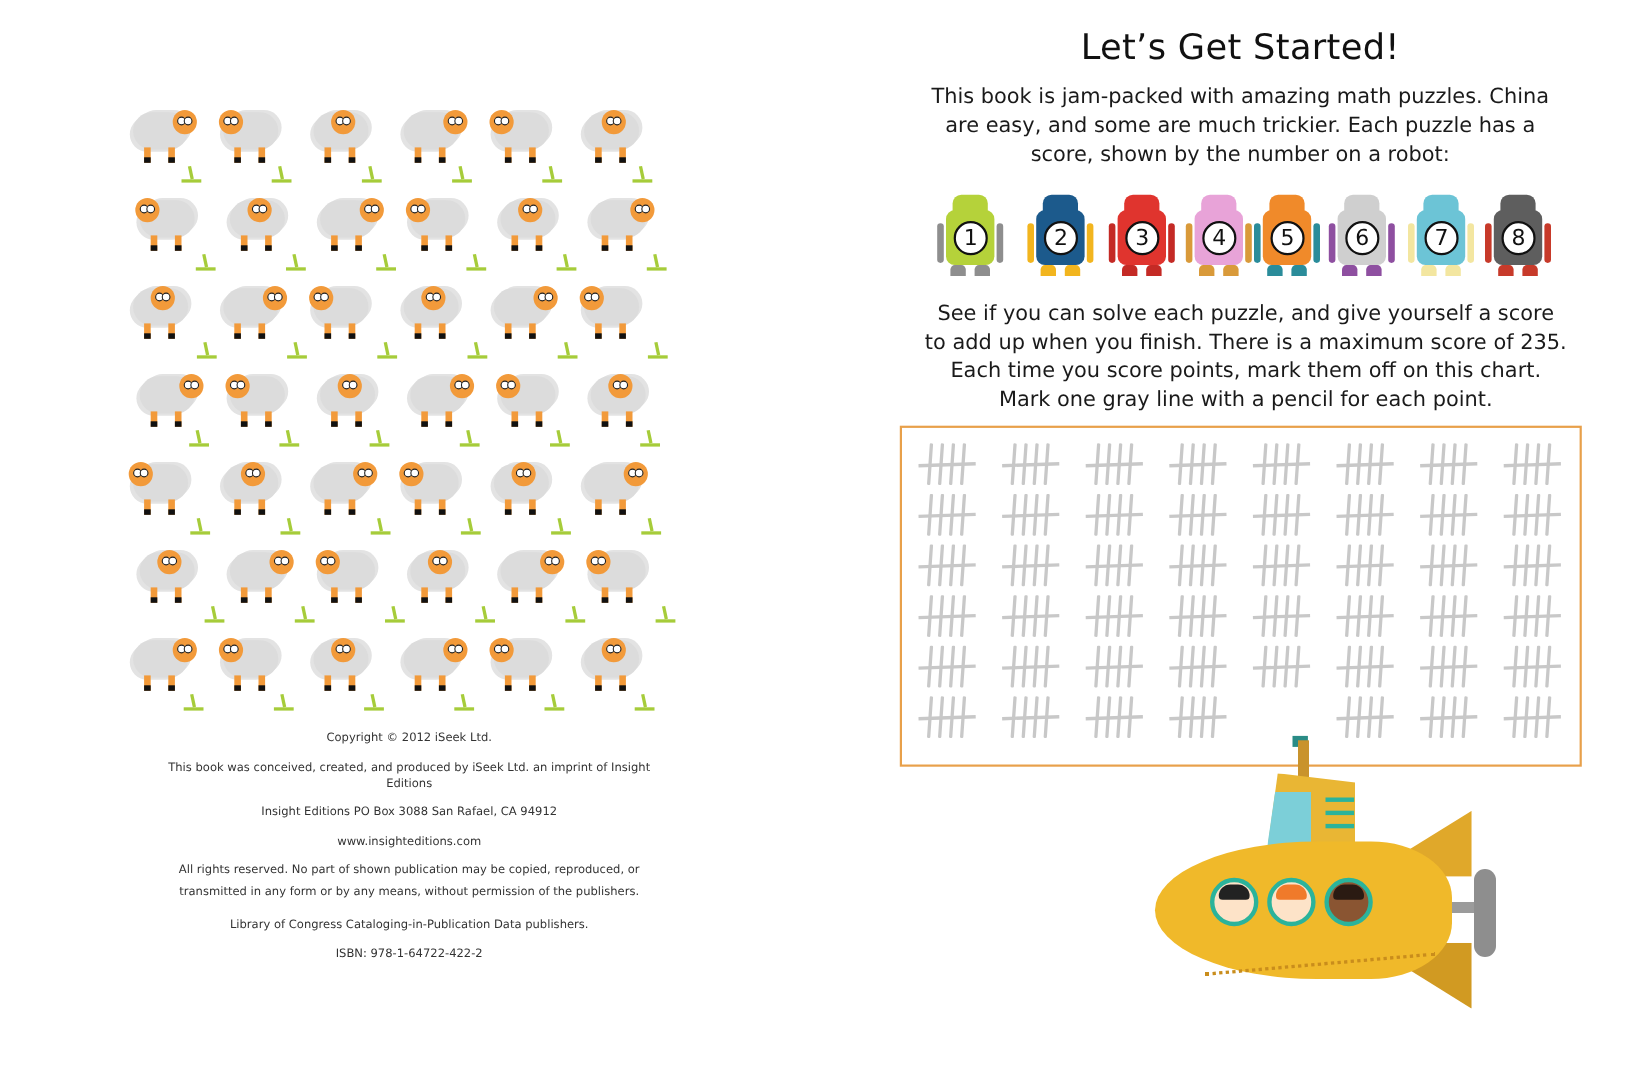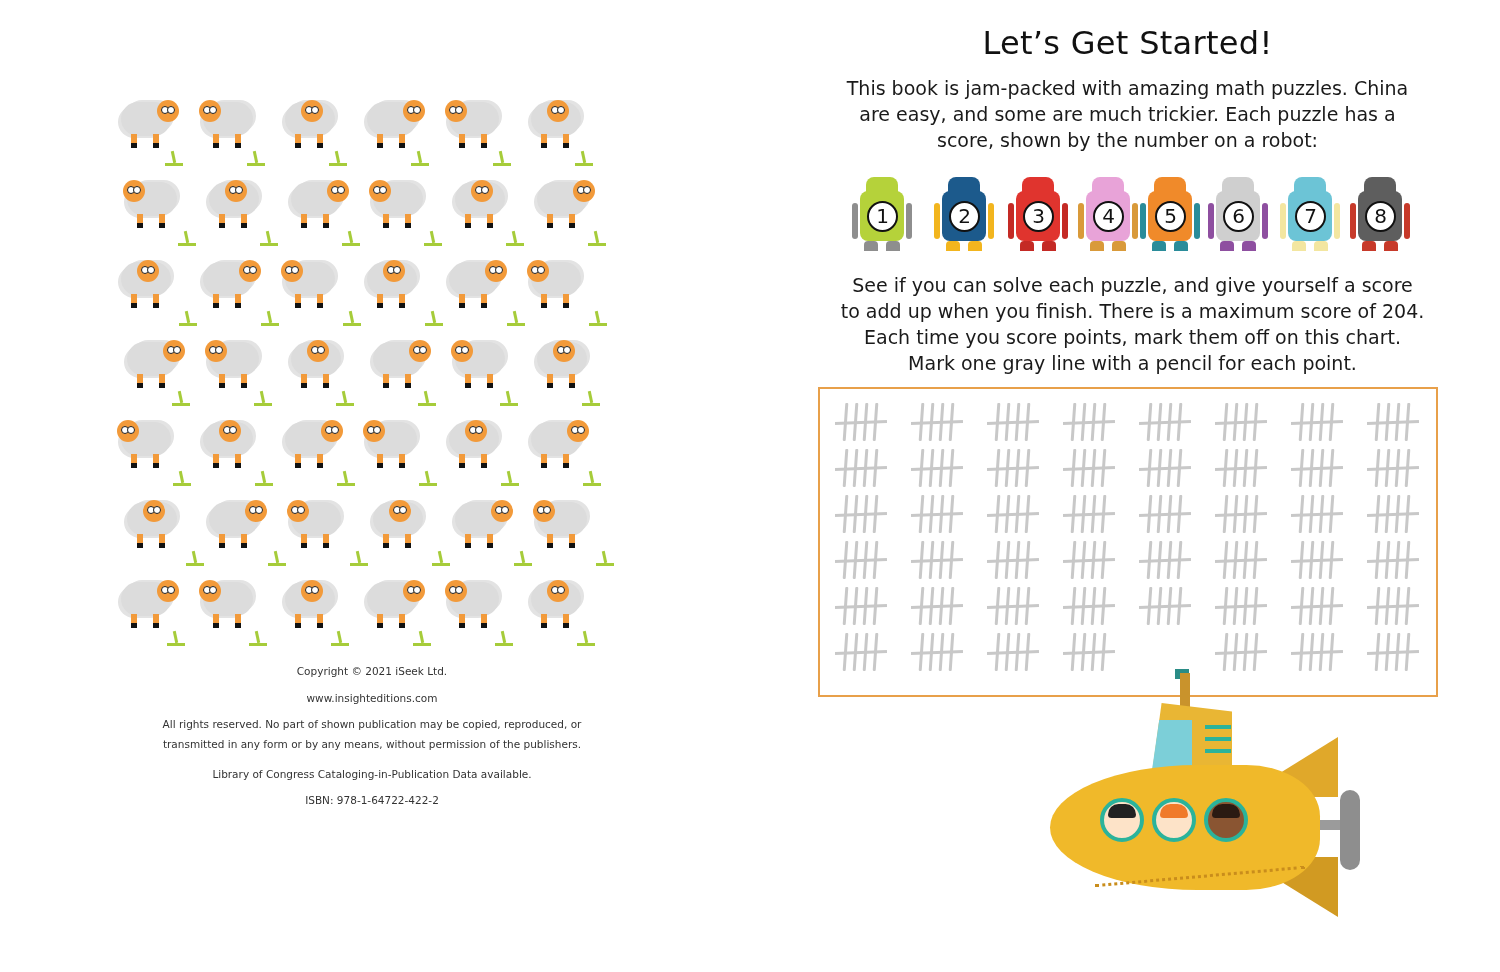--- a/index.html
+++ b/index.html
@@ -358,24 +358,26 @@
       <div class="sheep" style="left: 410px; top: 482px;">
         <div class="body" style="background:#dcdcdc"></div>
         <div class="leg" style="left:16px;background:#f29a3a;border-bottom-color:#111111"></div>
         <div class="leg" style="left:38px;background:#f29a3a;border-bottom-color:#111111"></div>
         <div class="face" style="left:22px;background:#f29a3a"></div>
       </div>
       <div class="grass" style="left: 462px; top: 544px; border-bottom-color: rgb(166, 204, 58);"></div>
     </div>
 
   <div class="copyright">
-    <p>Copyright © 2021 iSeek Ltd.</p>
+    <p>Copyright © 2012 iSeek Ltd.</p>
+    <p>This book was conceived, created, and produced by iSeek Ltd. an imprint of Insight Editions</p>
+    <p>Insight Editions PO Box 3088 San Rafael, CA 94912</p>
     <p>www.insighteditions.com</p>
     <p class="two">All rights reserved. No part of shown publication may be copied, reproduced, or transmitted in any form or by any means, without permission of the publishers.</p>
-    <p>Library of Congress Cataloging-in-Publication Data available.</p>
+    <p>Library of Congress Cataloging-in-Publication Data publishers.</p>
     <p>ISBN: 978-1-64722-422-2</p>
   </div>
 </div>
 
 <div class="page page-right">
   <h1 class="title">Let’s Get Started!</h1>
   <p class="intro">This book is jam-packed with amazing math puzzles. China are easy, and some are much trickier. Each puzzle has a score, shown by the number on a robot:</p>
 
   <div class="robots" id="robots">
       <div class="robot" style="left: 0px;">
@@ -445,21 +447,21 @@
         <div class="rb-arm" style="left:2px;background:#c73a2a"></div>
         <div class="rb-arm" style="right:2px;background:#c73a2a"></div>
         <div class="rb-head" style="background:#5e5e5e"></div>
         <div class="rb-body" style="background:#5e5e5e"></div>
         <div class="rb-foot" style="left:14px;background:#c73a2a"></div>
         <div class="rb-foot" style="right:14px;background:#c73a2a"></div>
         <div class="num">8</div>
       </div>
     </div>
 
-  <p class="scoring">See if you can solve each puzzle, and give yourself a score to add up when you finish. There is a maximum score of 204. Each time you score points, mark them off on this chart. Mark one gray line with a pencil for each point.</p>
+  <p class="scoring">See if you can solve each puzzle, and give yourself a score to add up when you finish. There is a maximum score of 235. Each time you score points, mark them off on this chart. Mark one gray line with a pencil for each point.</p>
 
   <div class="tally-chart" id="tally-chart" style="border-color: rgb(232, 160, 74);">
       <div class="tally" style="left: 18px; top: 12px;">
         <div class="stroke" style="left:6px;background:#c8c8c8"></div>
         <div class="stroke" style="left:16px;background:#c8c8c8"></div>
         <div class="stroke" style="left:26px;background:#c8c8c8"></div>
         <div class="stroke" style="left:36px;background:#c8c8c8"></div>
         <div class="slash" style="background:#c8c8c8"></div>
       </div>
       <div class="tally" style="left: 94px; top: 12px;">

